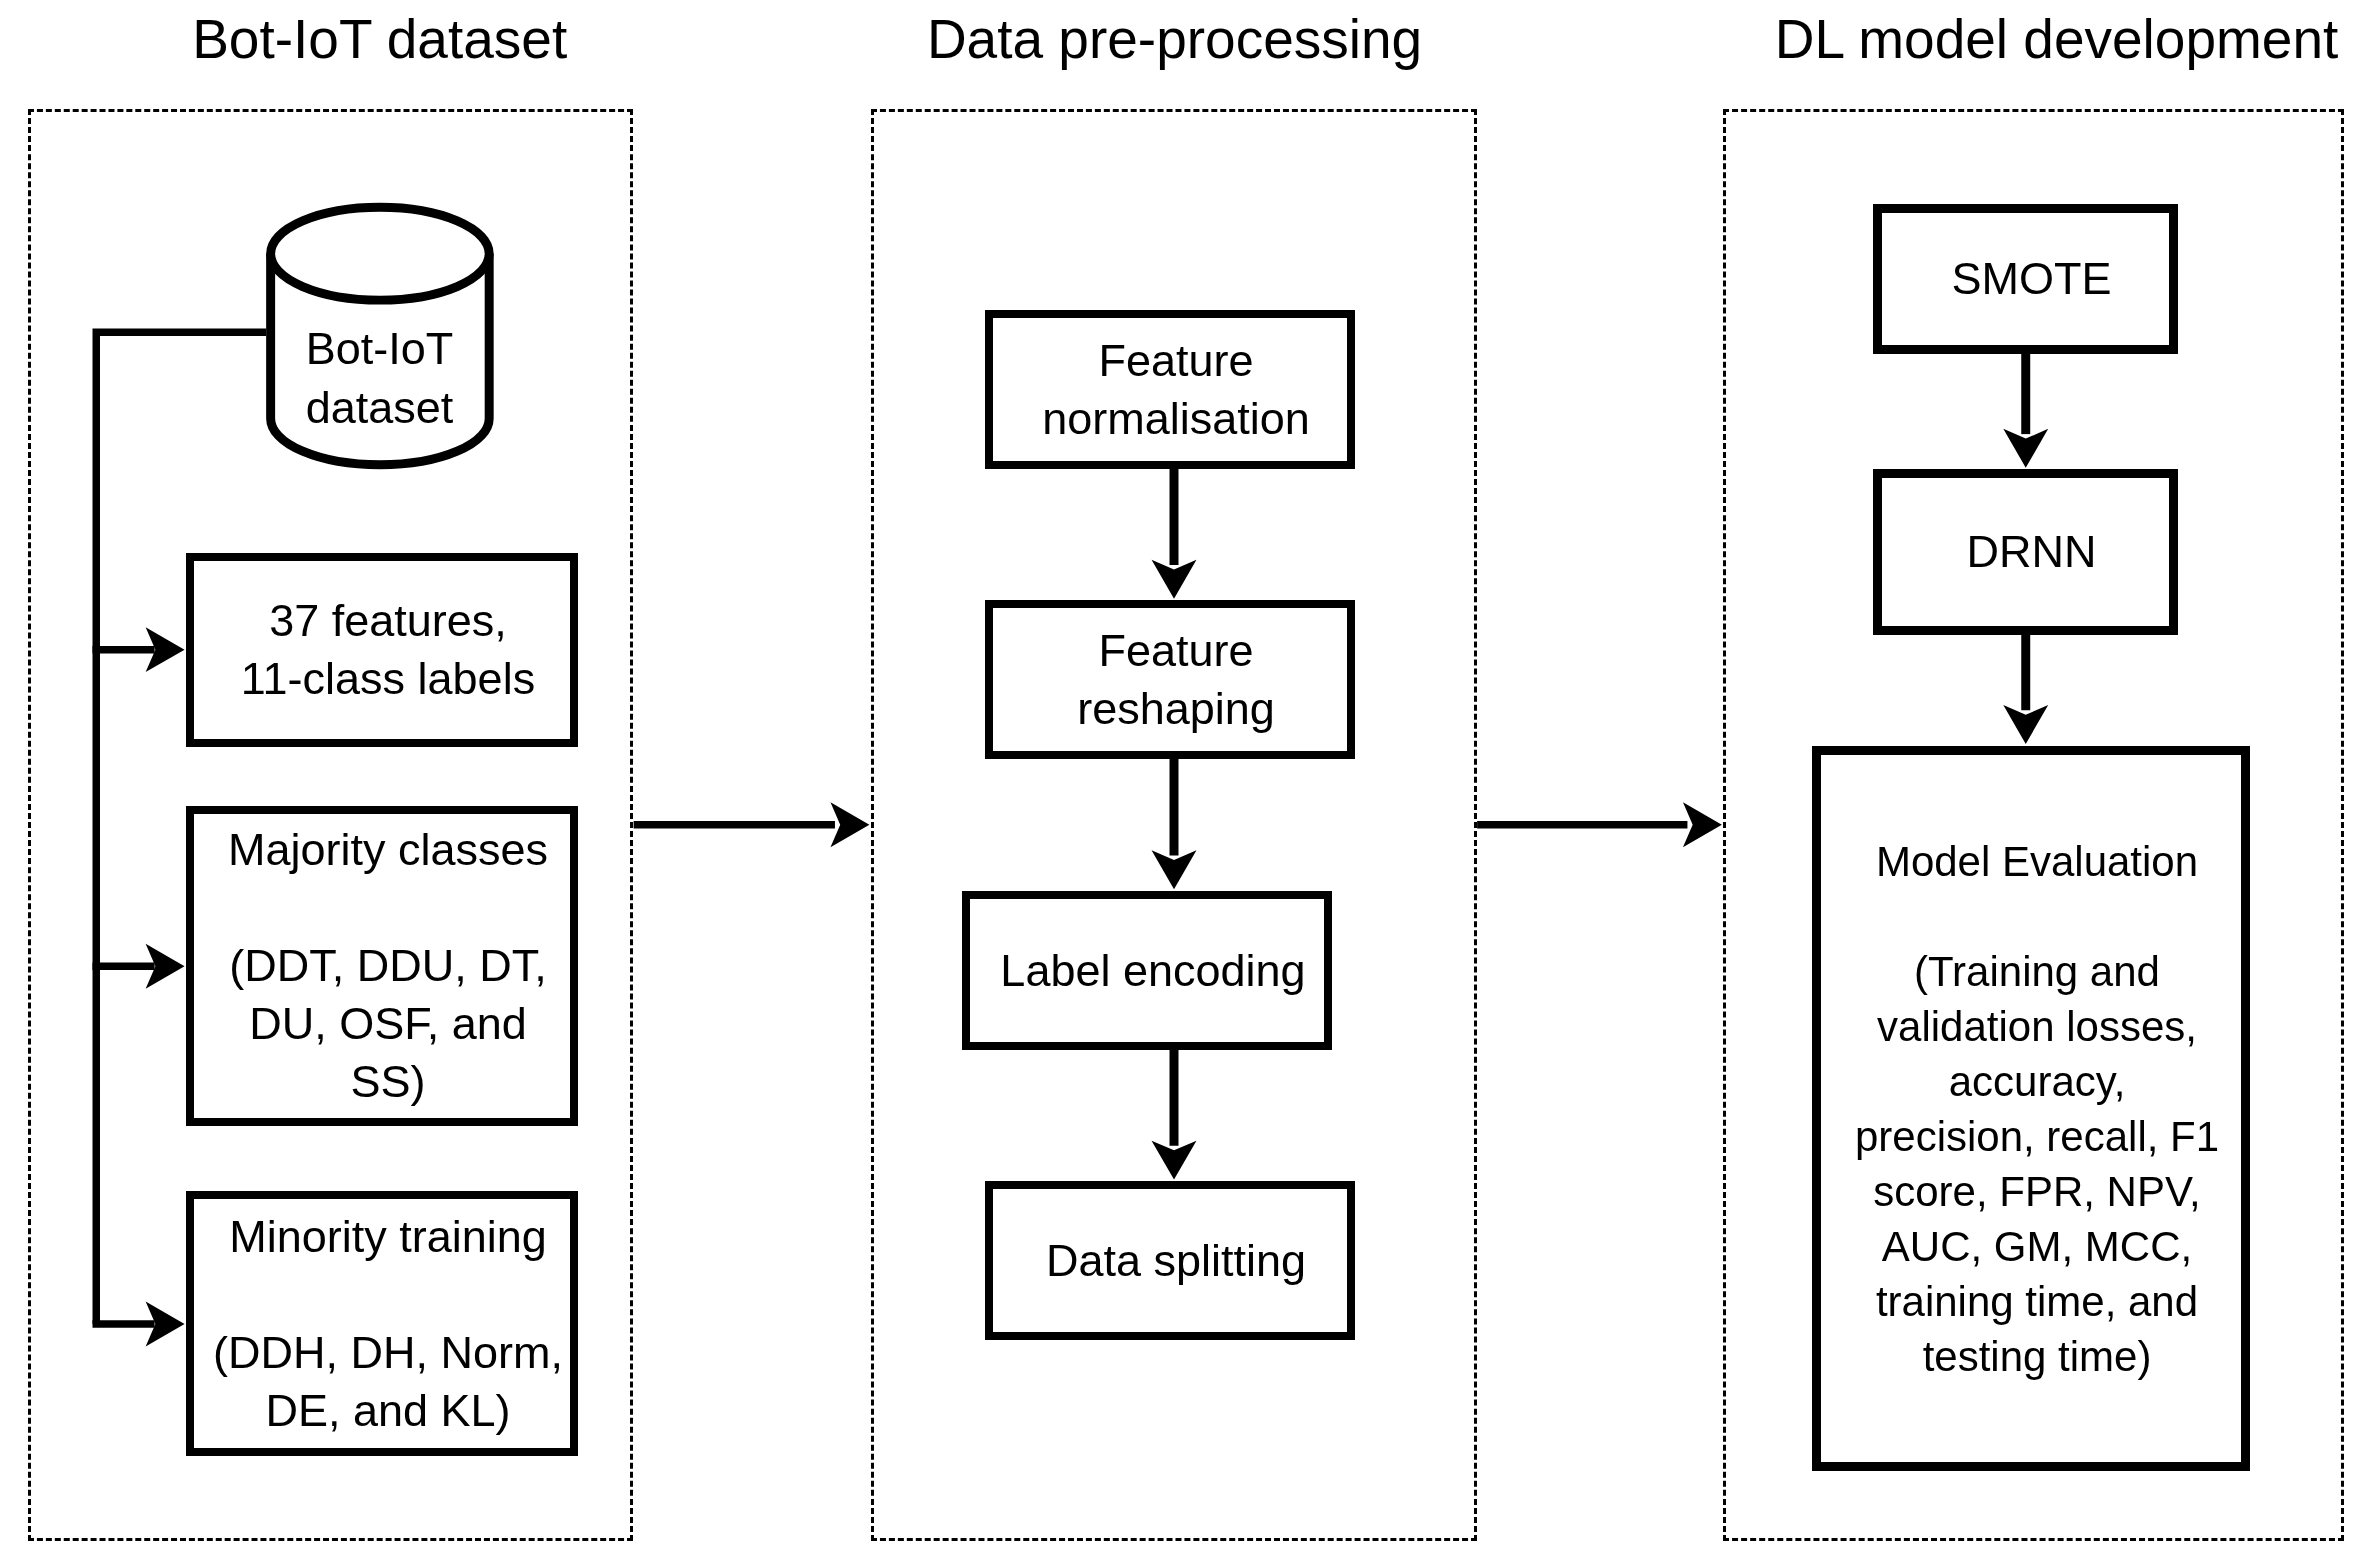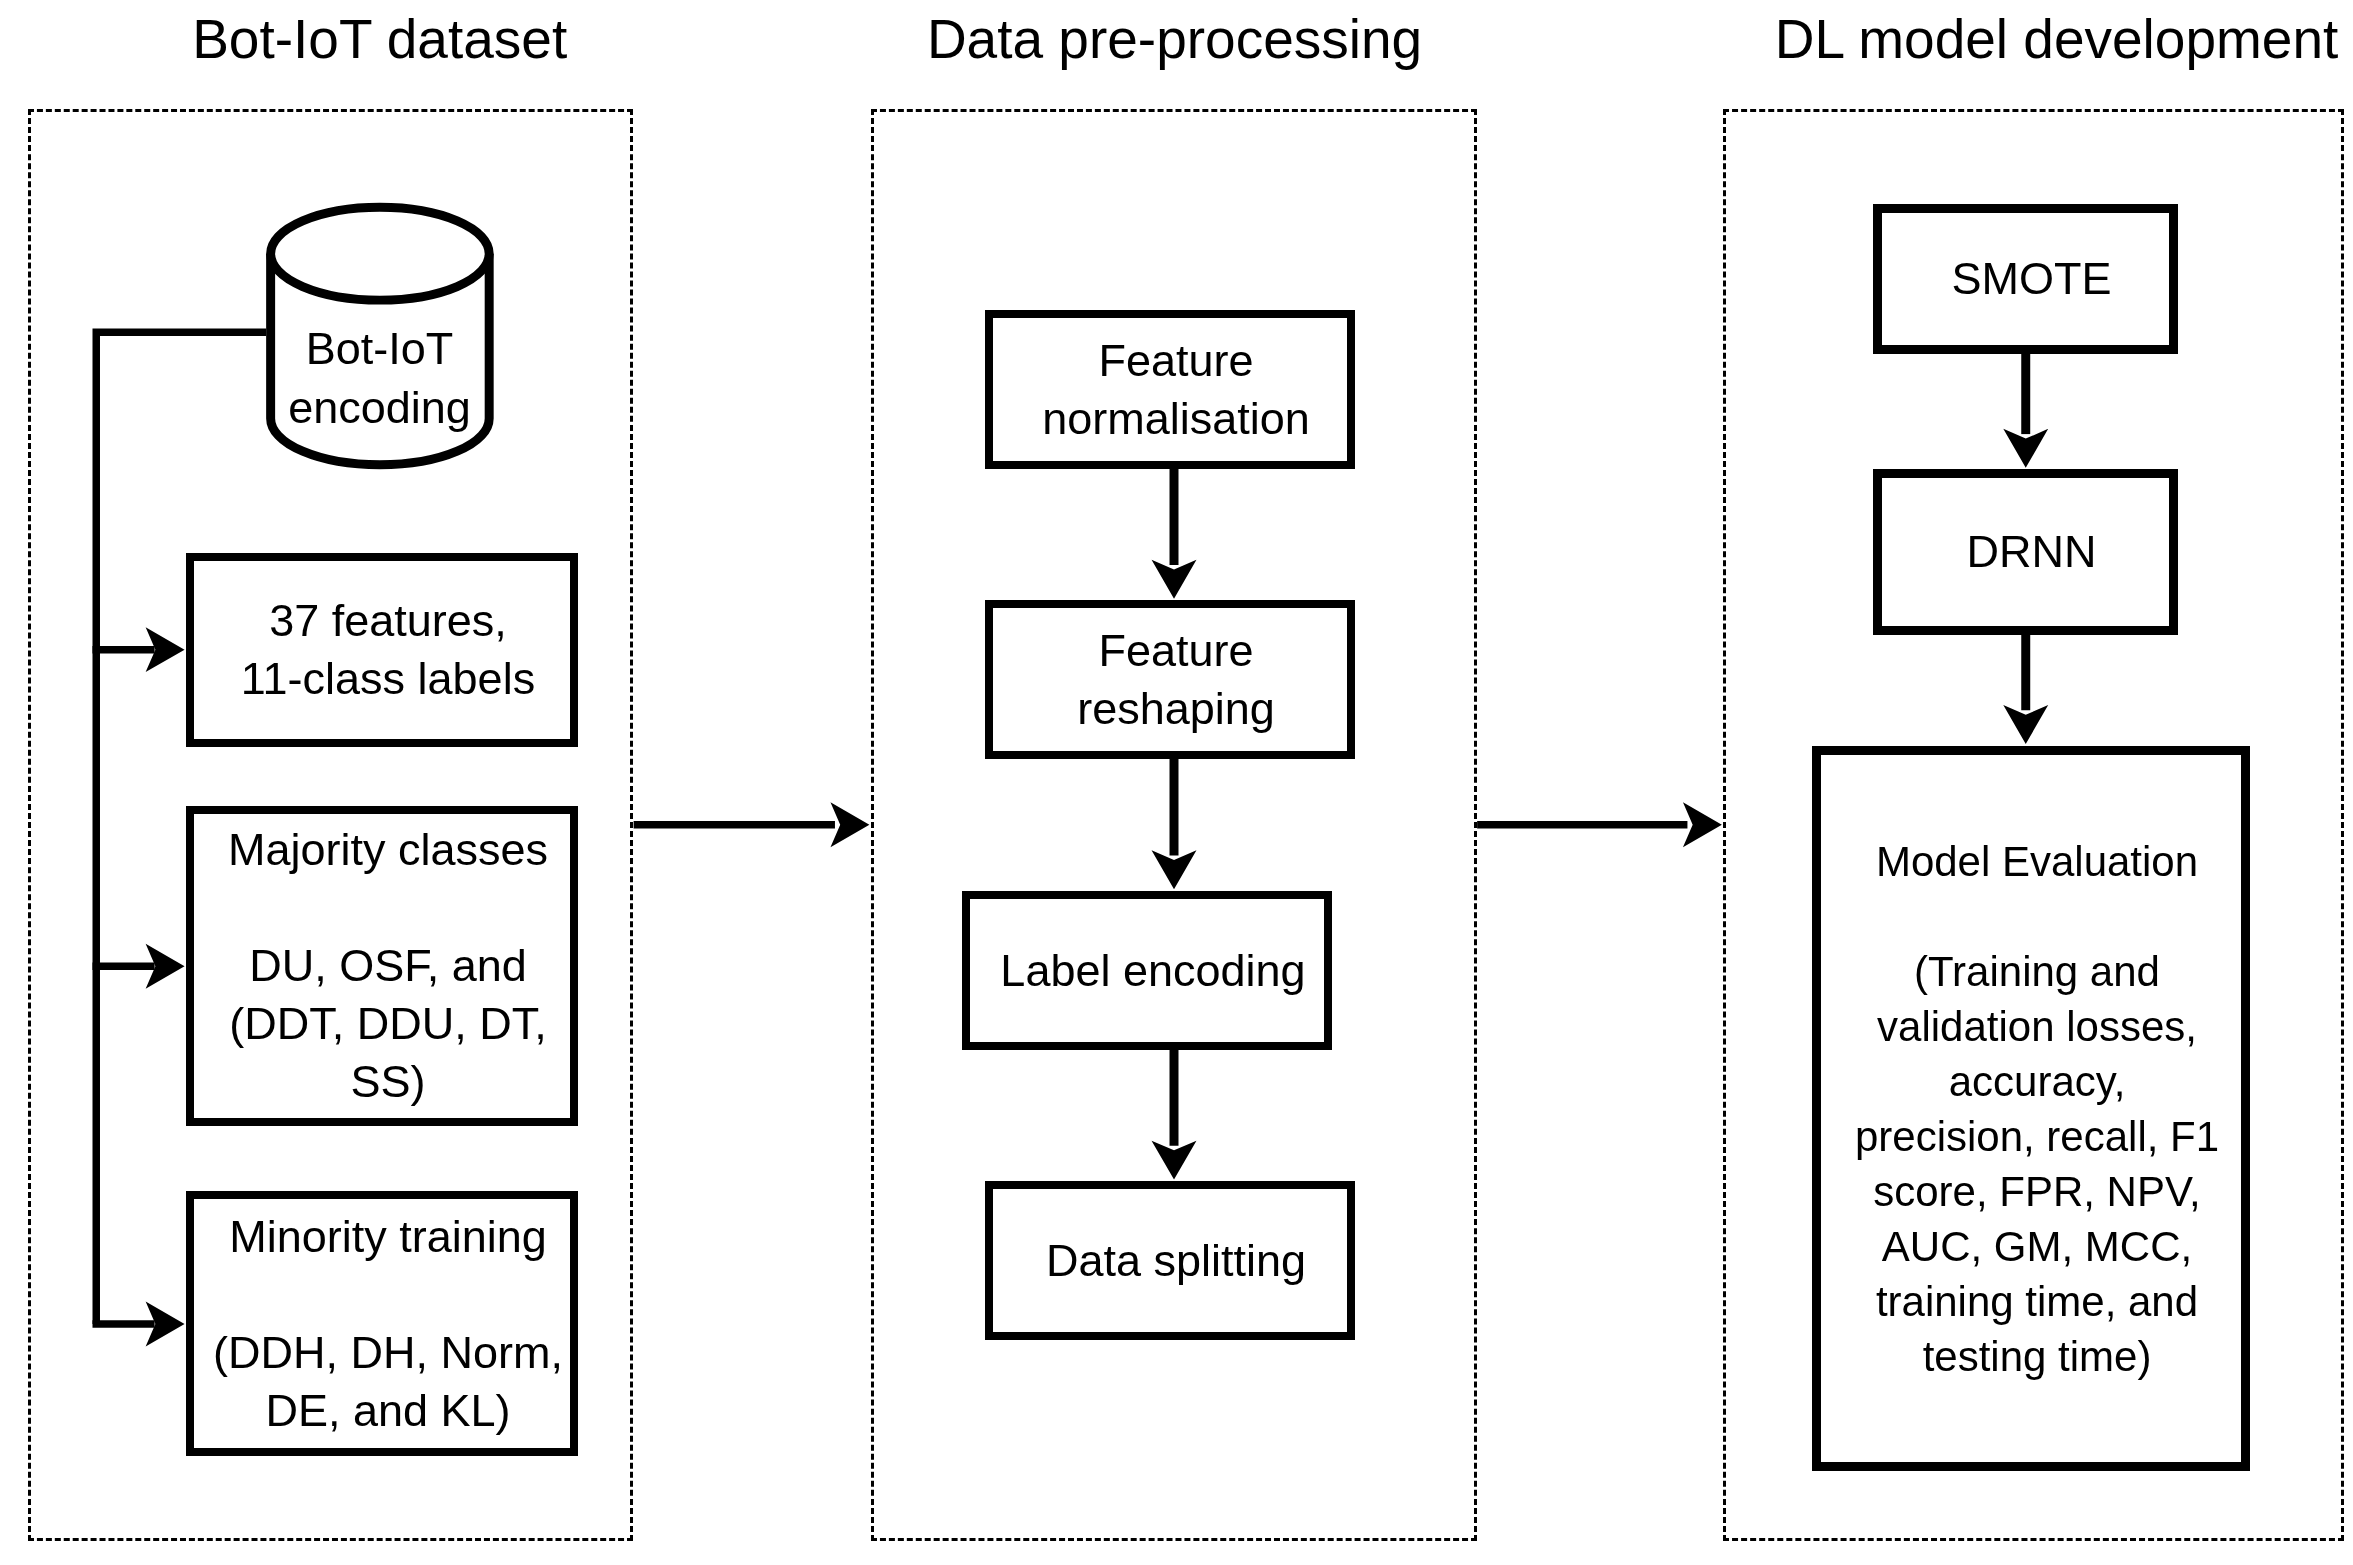--- a/index.html
+++ b/index.html
@@ -102,32 +102,32 @@
 
   <div class="col-title" style="left:5.2px; top:9px;">Bot-IoT dataset</div>
   <div class="col-title" style="left:800px; top:9px;">Data pre-processing</div>
   <div class="col-title" style="left:1682px; top:9px;">DL model development</div>
 
   <div class="dashed-box" style="left:28.4px; top:109px; width:605px; height:1432px;"></div>
   <div class="dashed-box" style="left:871px; top:109px; width:606px; height:1432px;"></div>
   <div class="dashed-box" style="left:1723px; top:109px; width:621px; height:1432px;"></div>
 
   <div class="cyl-label" style="left:230px; top:319px; width:299px;">Bot-IoT</div>
-  <div class="cyl-label" style="left:230px; top:378px; width:299px;">encoding</div>
+  <div class="cyl-label" style="left:230px; top:378px; width:299px;">dataset</div>
 
   <div class="node" style="left:186px; top:553px; width:392px; height:194px;">
     <div class="line">37 features,</div>
     <div class="line">11-class labels</div>
   </div>
 
   <div class="node" style="left:186px; top:806px; width:392px; height:320px;">
     <div class="line">Majority classes</div>
     <div class="line-gap"></div>
+    <div class="line">(DDT, DDU, DT,</div>
     <div class="line">DU, OSF, and</div>
-    <div class="line">(DDT, DDU, DT,</div>
     <div class="line">SS)</div>
   </div>
 
   <div class="node" style="left:186px; top:1191px; width:392px; height:265px;">
     <div class="line">Minority training</div>
     <div class="line-gap"></div>
     <div class="line">(DDH, DH, Norm,</div>
     <div class="line">DE, and KL)</div>
   </div>
 

